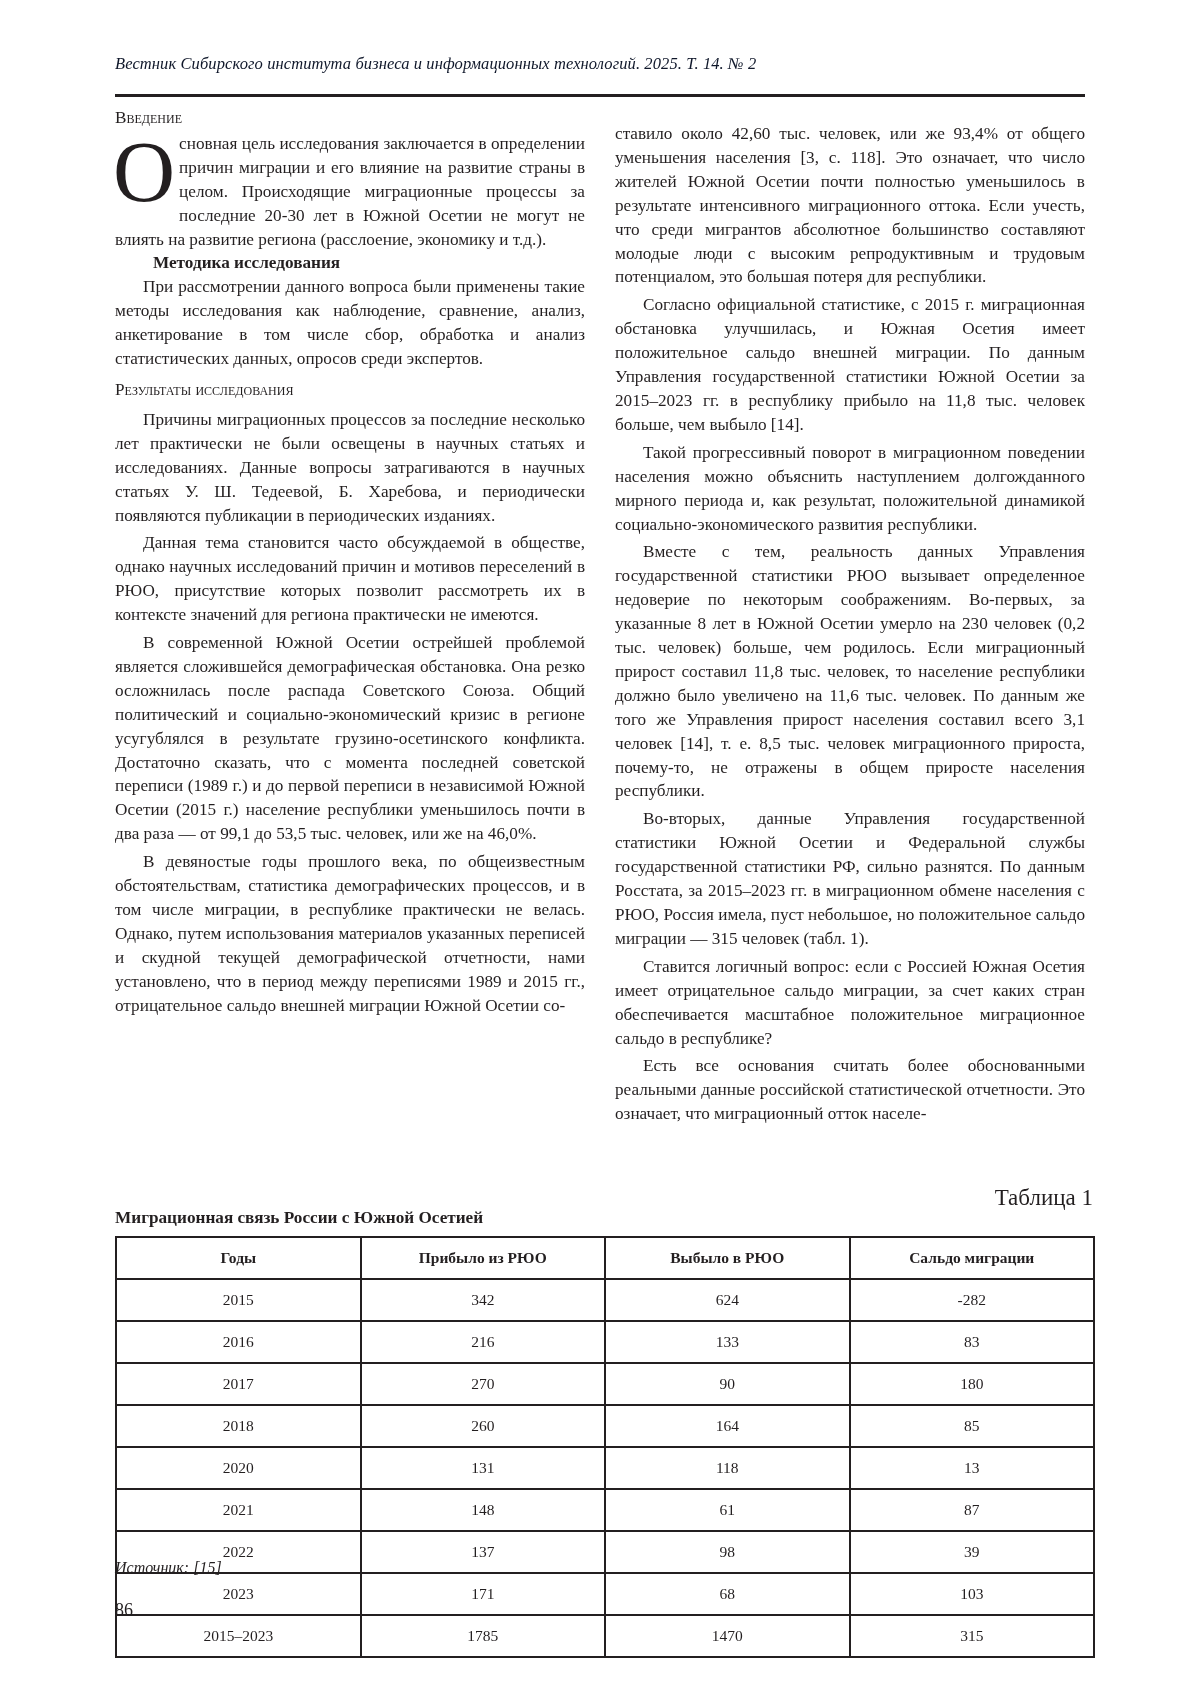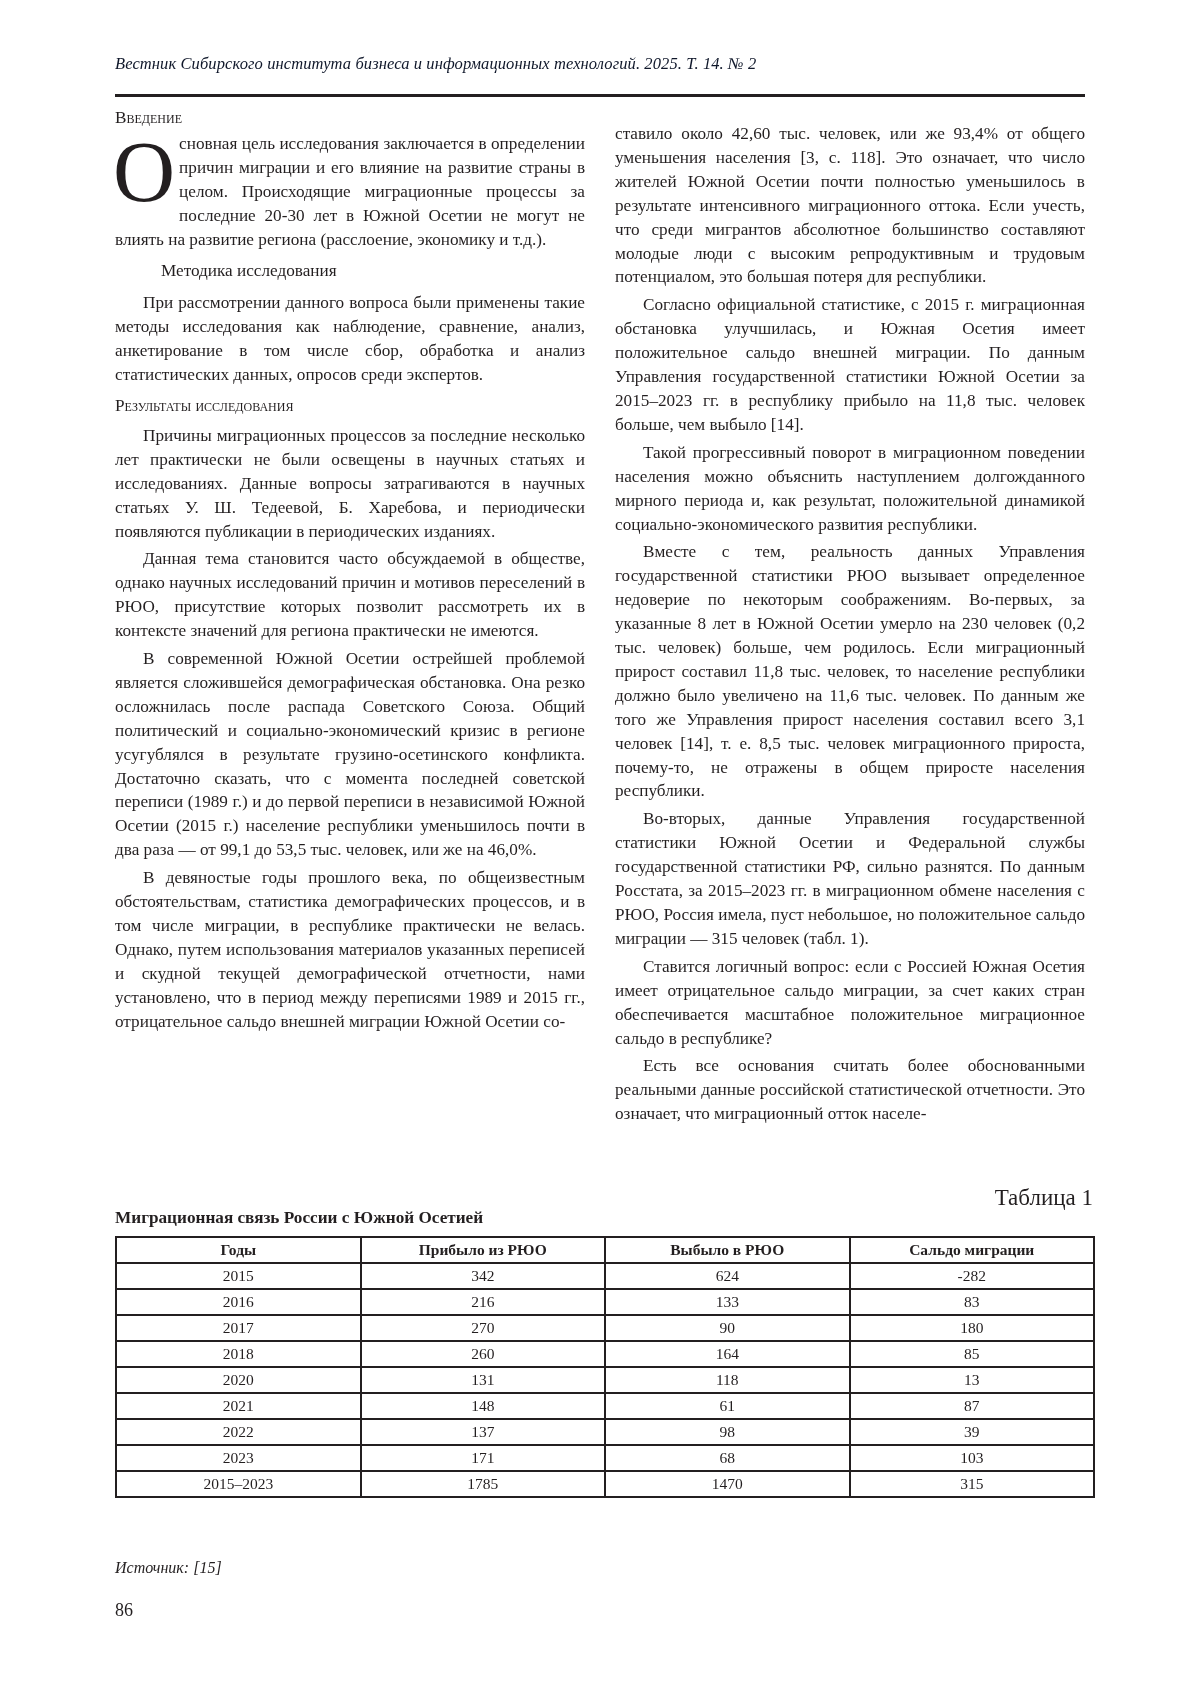--- a/index.html
+++ b/index.html
@@ -22,41 +22,41 @@
     font-size: 17.2px; line-height: 23.9px; text-align: justify;
     hyphens: manual;
   }
   .col.left { left: 115px; }
   .col.right { left: 615px; margin-top: 16px; }
   .col p { margin: 0; text-indent: 28px; }
   .col p.noindent { text-indent: 0; }
   .section-head {
     font-variant: small-caps; font-size: 17.2px; margin: 0 0 2px 0; text-indent: 0;
   }
-  .sub-head { font-weight: normal; text-indent: 38px; margin: 8px; }
+  .sub-head { font-weight: bold; text-indent: 38px; margin: 0; }
   .dropcap {
     float: left; font-size: 86px; line-height: 68px; height: 68px;
     margin: 6px 4px 0 -2px; padding: 0;
   }
   .gap-s { height: 4px; }
   .gap-m { height: 7px; }
 
   .table-label {
     position: absolute; right: 107px; top: 1185px; font-size: 23px;
   }
   .table-title {
     position: absolute; left: 115px; width: 970px; top: 1208px;
     text-align: left; font-weight: bold; font-size: 17.2px;
   }
   table.data {
     position: absolute; left: 115px; top: 1236px; width: 980px;
     border-collapse: collapse; font-size: 15.5px;
   }
   table.data th, table.data td {
-    border: 2px solid #231f20; text-align: center; height: 24px; padding: 0;
+    border: 2px solid #231f20; text-align: center; height: 24px; padding: 8px;
     width: 25%;
   }
   table.data th { font-weight: bold; }
   .source {
     position: absolute; left: 115px; top: 1559px; font-style: italic; font-size: 16px;
   }
   .page-num {
     position: absolute; left: 115px; top: 1600px; font-size: 18px;
   }
 </style>

